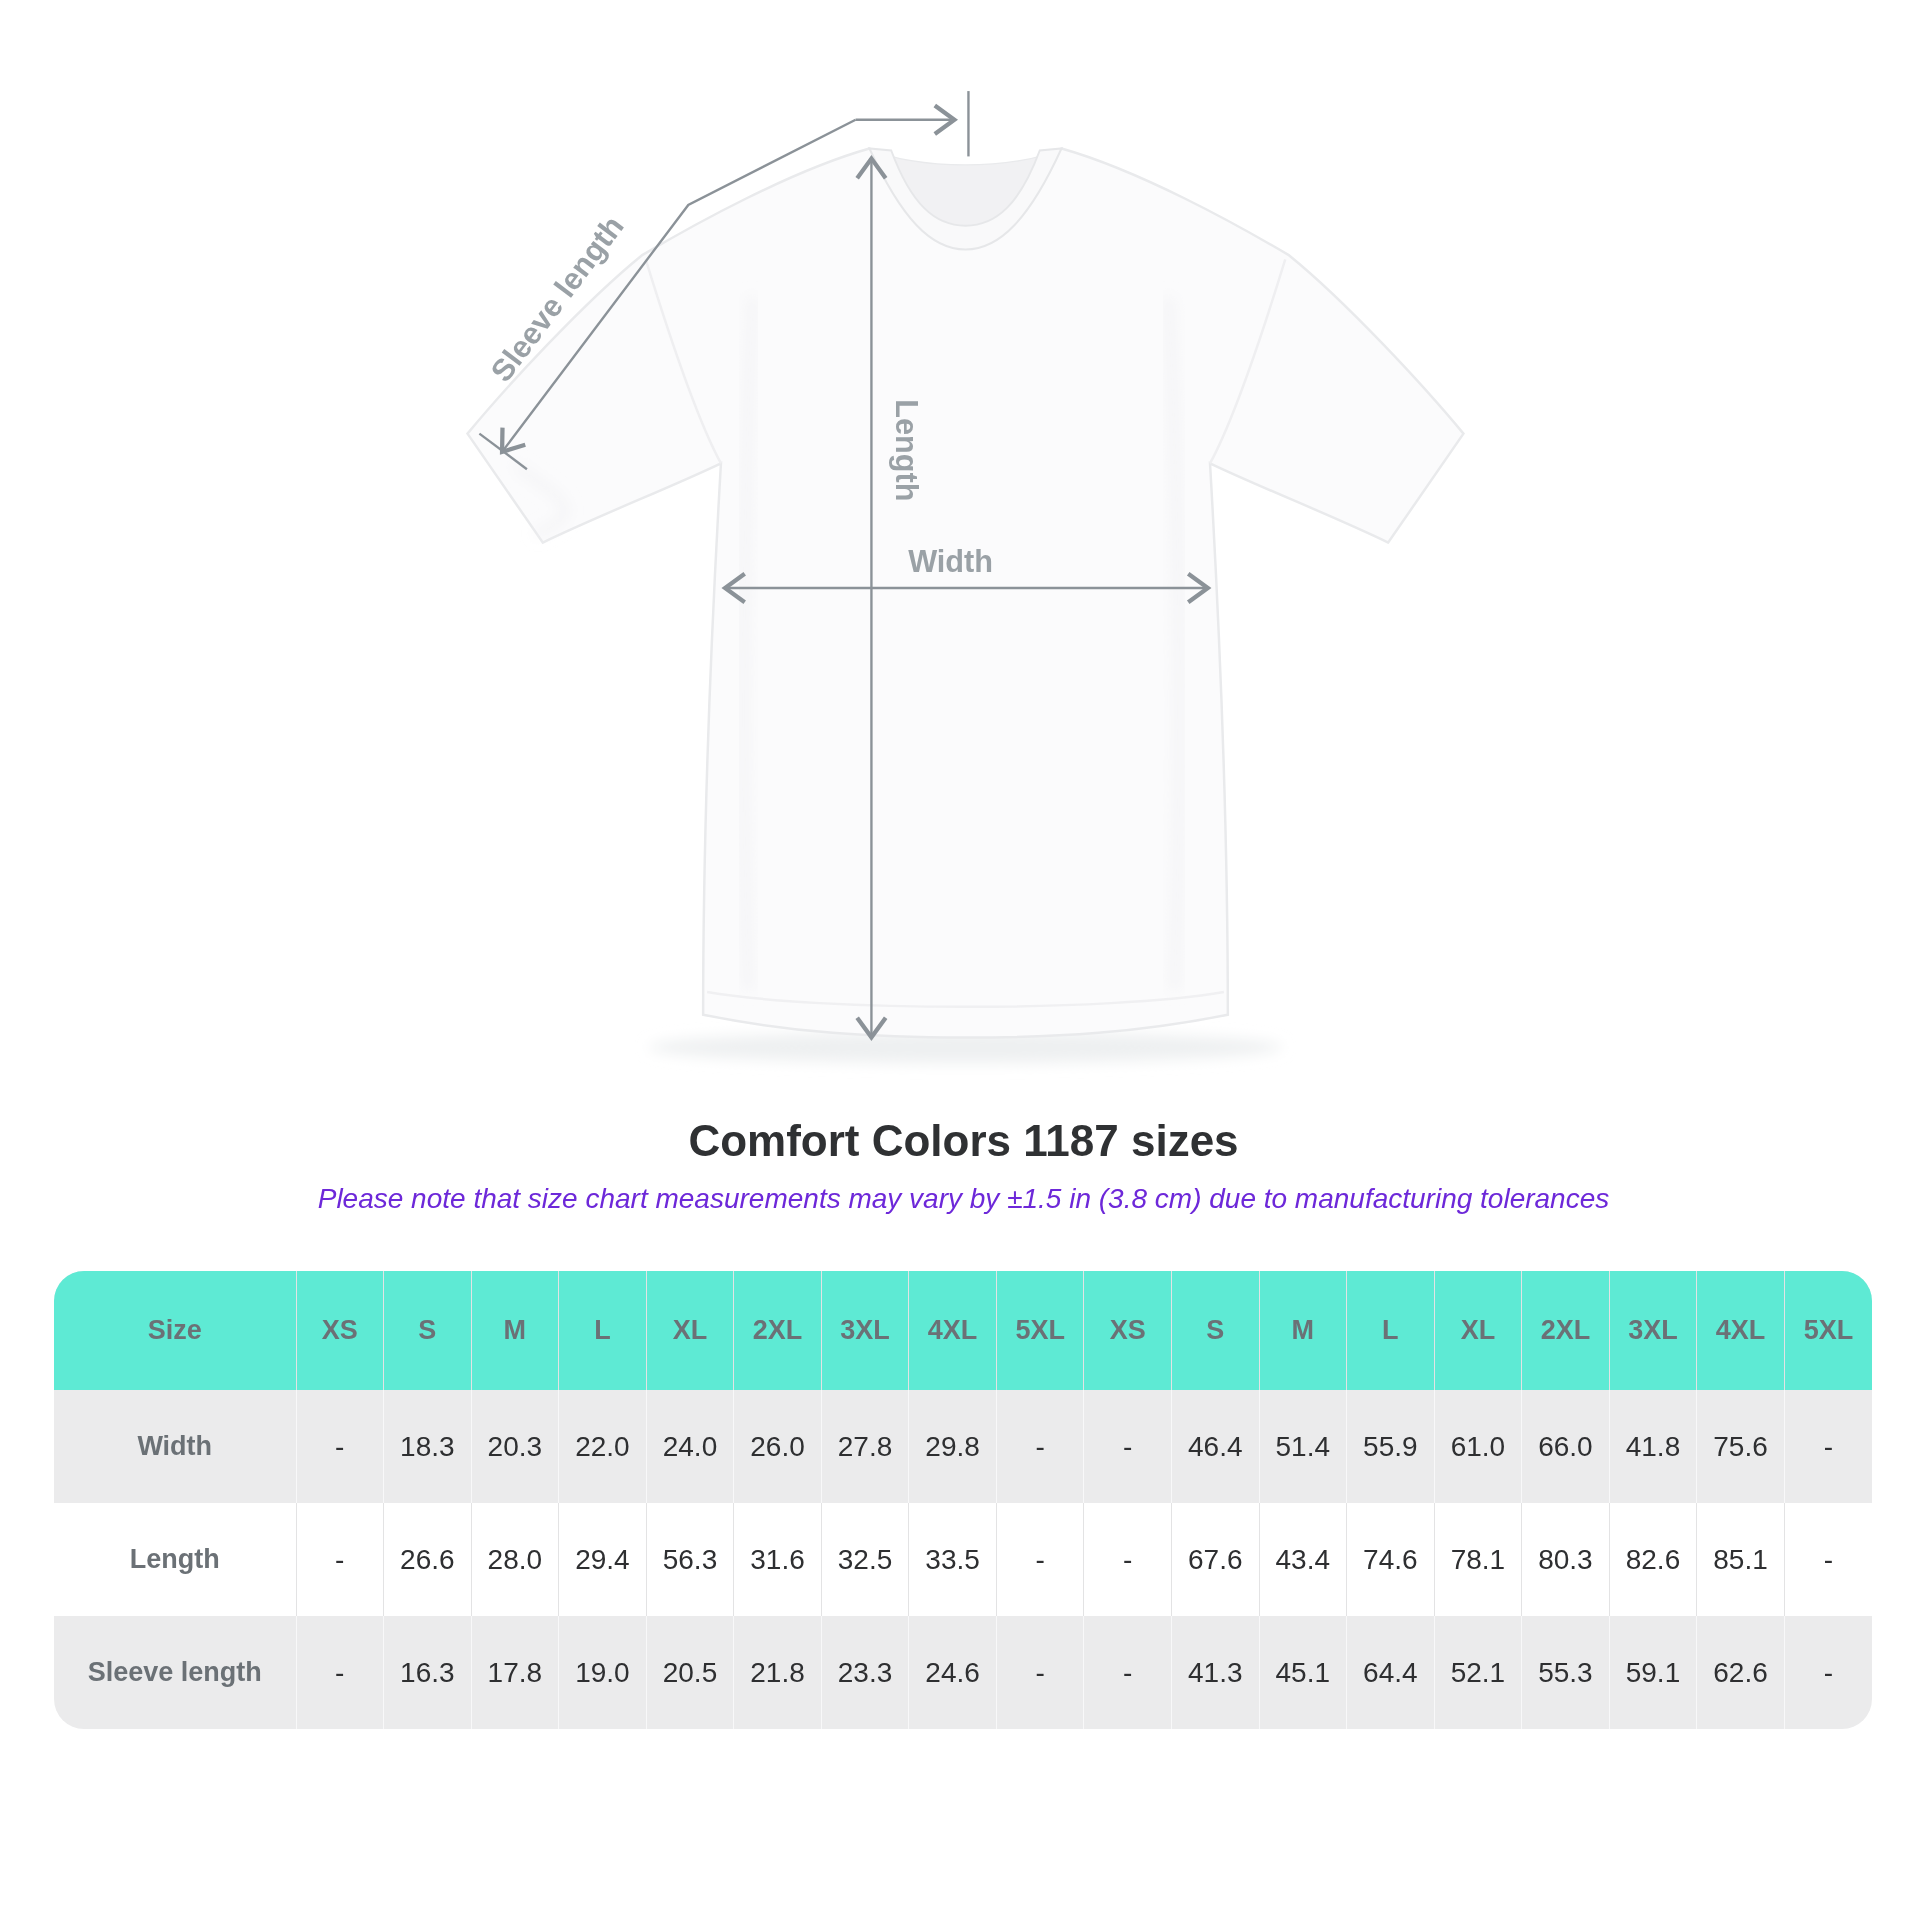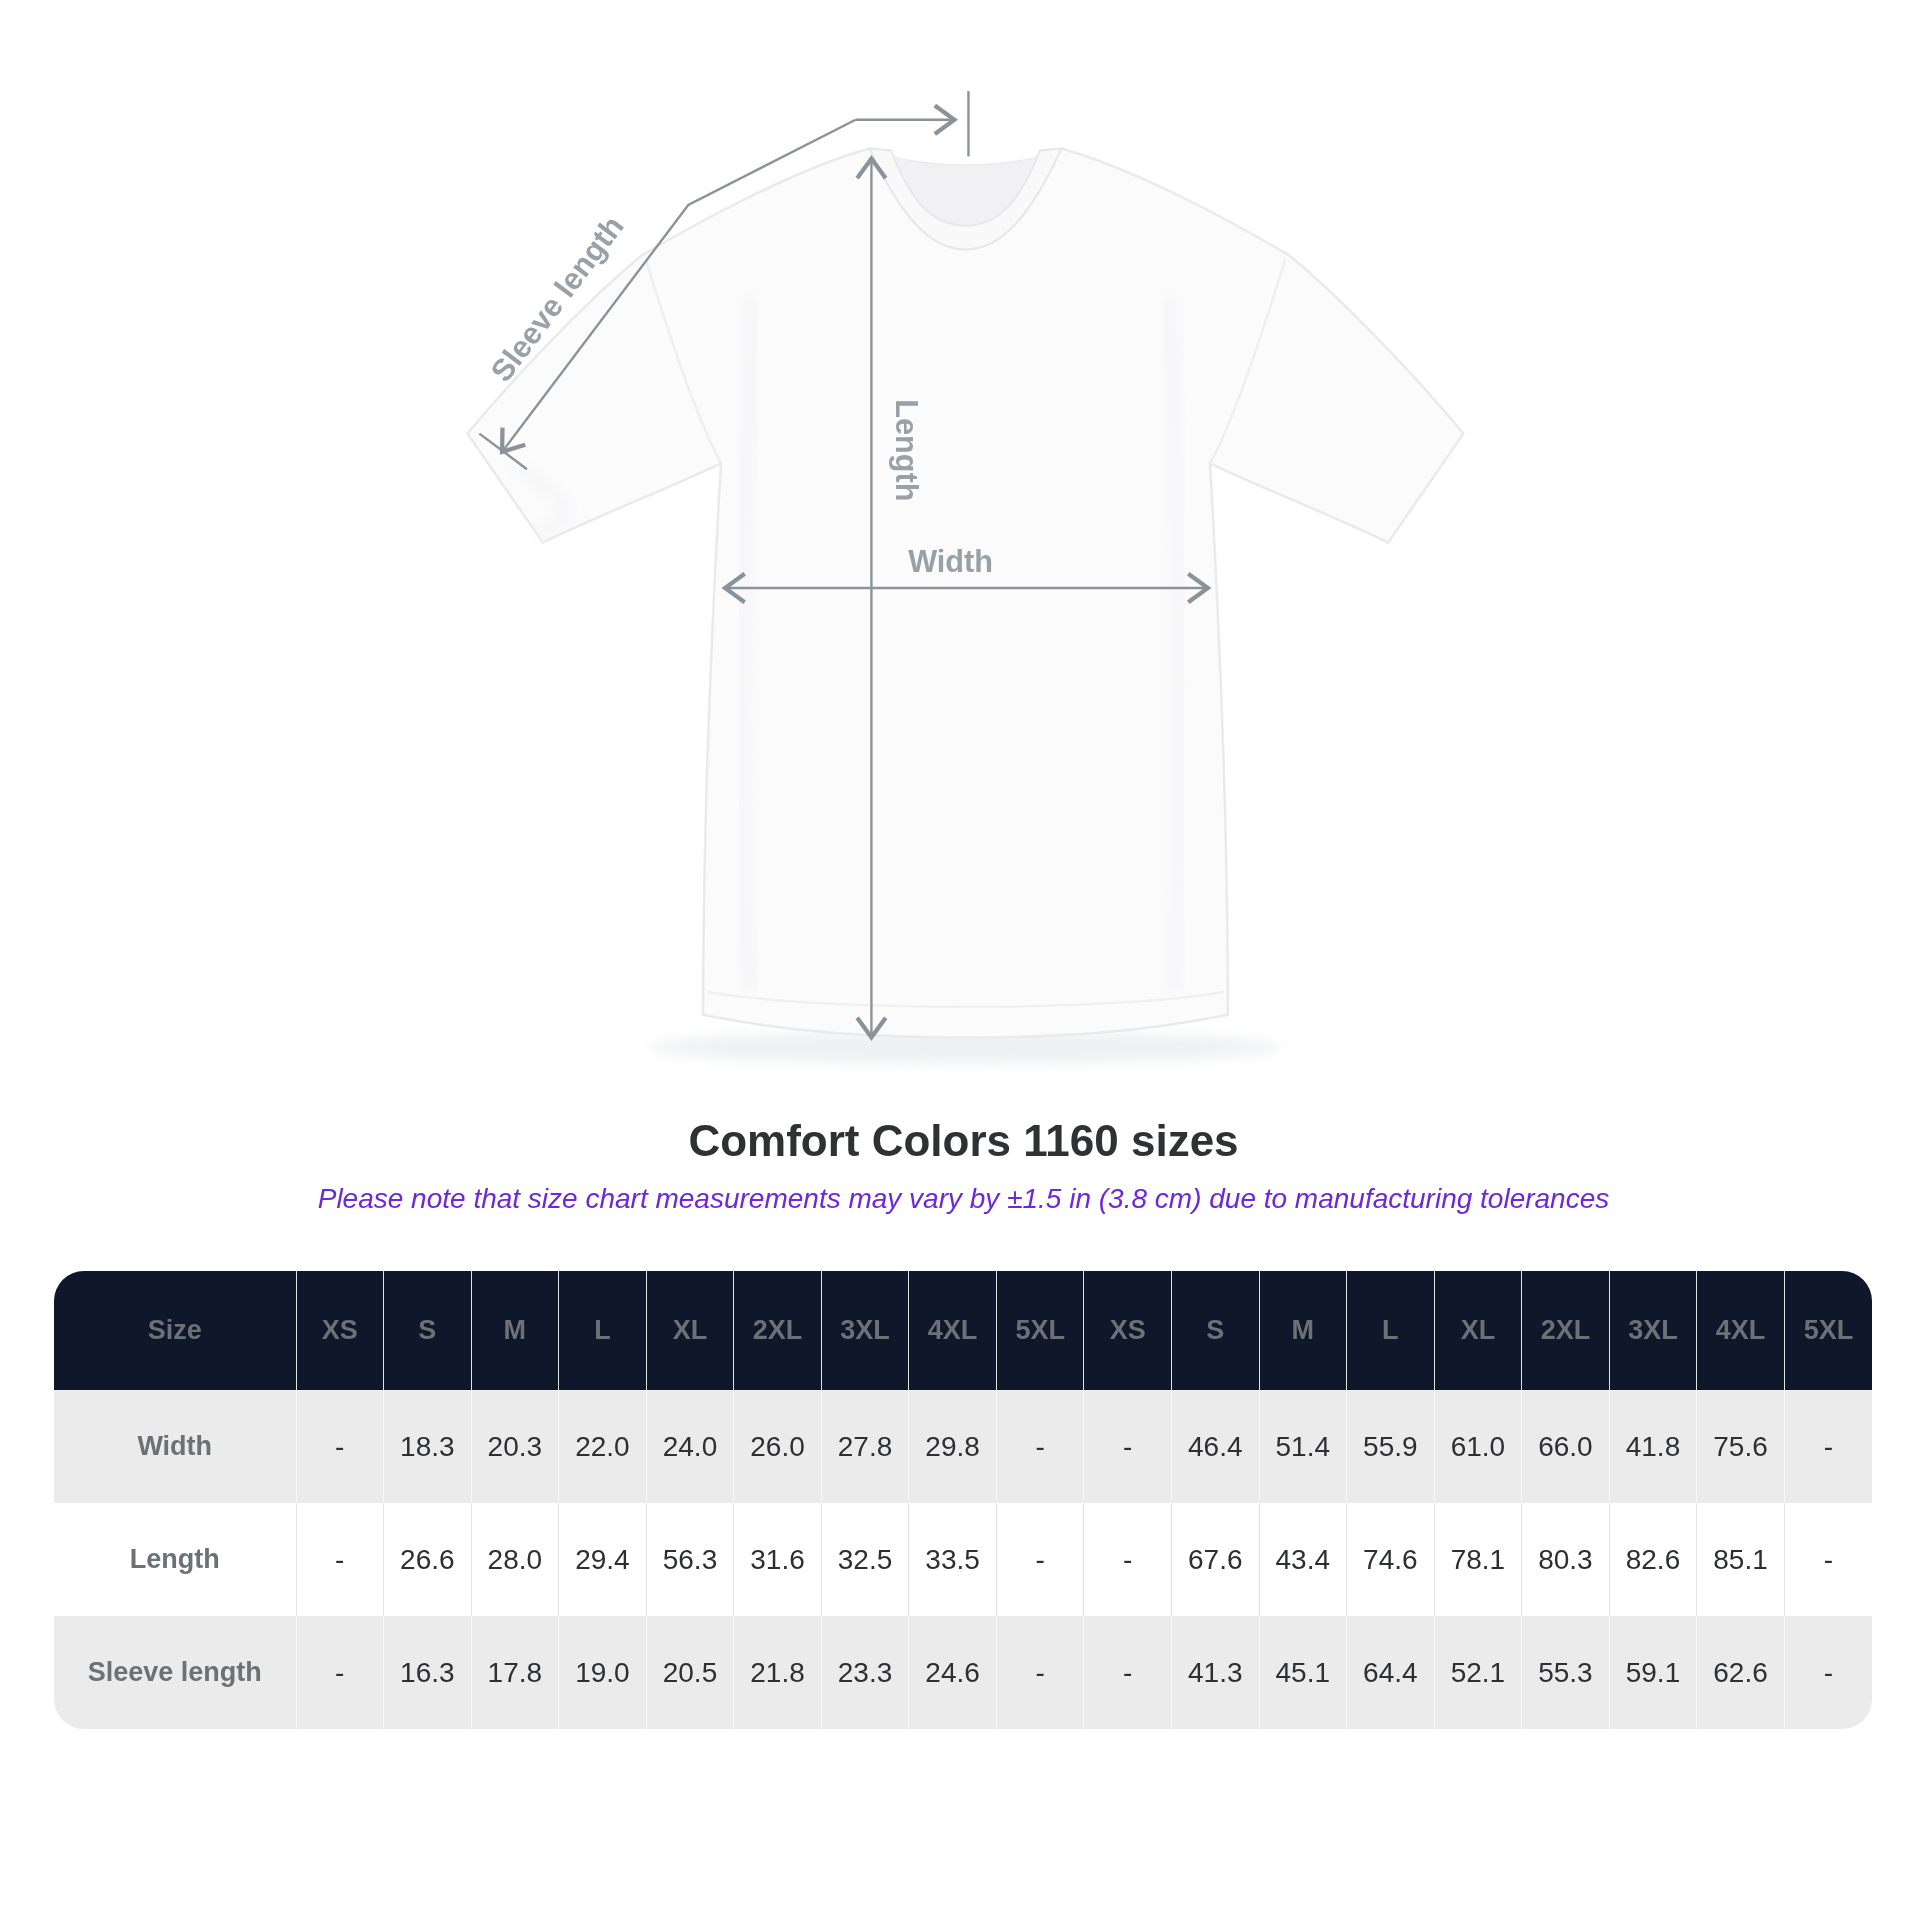--- a/index.html
+++ b/index.html
@@ -36,21 +36,21 @@
   table.size-table{
     width:100%;border-collapse:collapse;table-layout:fixed;
   }
   col.size-col-w{width:242px;}
   
   tr.units-row th{height:150px;vertical-align:middle;text-align:center;background:transparent;}
   .g-name{font-size:35px;font-weight:700;font-style:italic;color:#696f74;line-height:42px;}
   .g-unit{font-size:27px;font-style:italic;color:#6d7377;line-height:34px;margin-top:4px;}
   
   tr.sizes-row th{
-    height:117px;background:#0f172a;vertical-align:middle;text-align:center;
+    height:117px;background:#5eead4;vertical-align:middle;text-align:center;
     font-size:27px;font-weight:700;color:#6b7176;
     border-left:1px solid #e3e3e4;
   }
   tr.sizes-row th:first-child{border-left:none;}
   
   tbody tr{height:113px;}
   tbody th.row-label{
     vertical-align:middle;text-align:center;
     font-size:27px;font-weight:700;color:#6b7176;
   }
@@ -131,21 +131,21 @@
 
       <g font-size="31" font-weight="700" fill="#9aa1a6" text-anchor="middle">
         <text x="571" y="308" transform="rotate(-53 571 308)">Sleeve length</text>
         <text x="905" y="455" transform="rotate(90 905 455)">Length</text>
         <text x="960" y="578">Width</text>
       </g>
     </svg>
   </div>
 
   <div class="title-block">
-    <div class="page-title">Comfort Colors 1160 sizes</div>
+    <div class="page-title">Comfort Colors 1187 sizes</div>
     <div class="page-subtitle">Please note that size chart measurements may vary by ±1.5 in (3.8 cm) due to manufacturing tolerances</div>
   </div>
 
   <div class="card">
     <table class="size-table">
       <colgroup>
         <col class="size-col-w">
         <col span="18">
       </colgroup>
       <thead>

